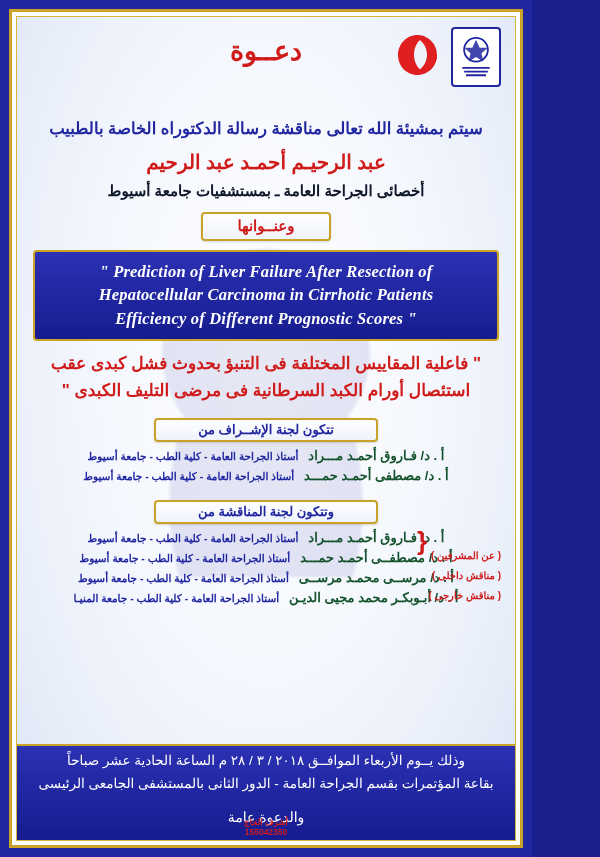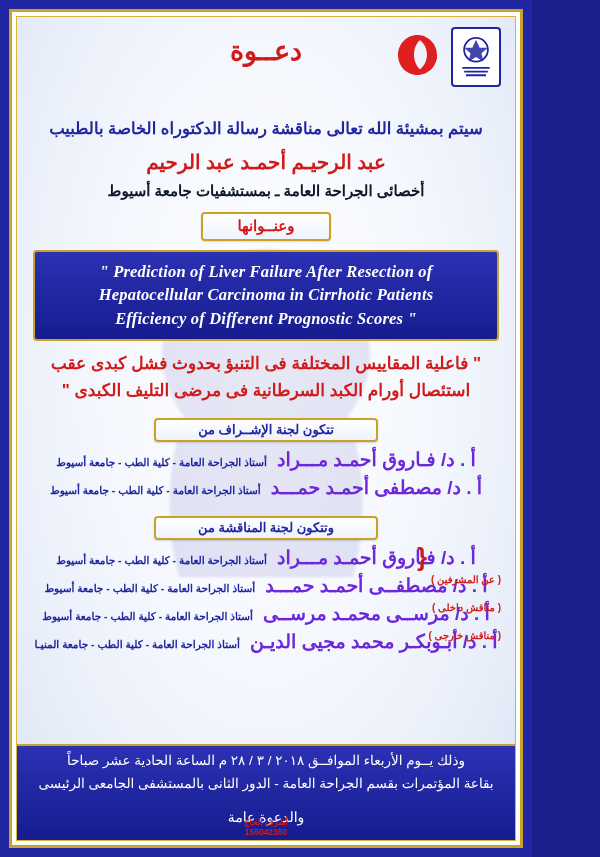--- a/index.html
+++ b/index.html
@@ -136,21 +136,21 @@
   .row{
     direction:rtl;
     display:flex;align-items:baseline;justify-content:center;
     gap:10px;
     margin-top:5px;
     font-size:12.5px;
     color:#2026a0;
     position:relative;
   }
   .row .nm{
-    color:#6d28d9;font-weight:bold;font-size:19px;
+    color:#14532d;font-weight:bold;font-size:13px;
     letter-spacing:1px;white-space:nowrap;
   }
   .row .ttl{
     color:#2026a0;font-weight:bold;font-size:10.5px;white-space:nowrap;
   }
   .row .note{
     position:absolute;right:14px;
     color:#d01b1b;font-weight:bold;font-size:10px;
     white-space:nowrap;
   }

